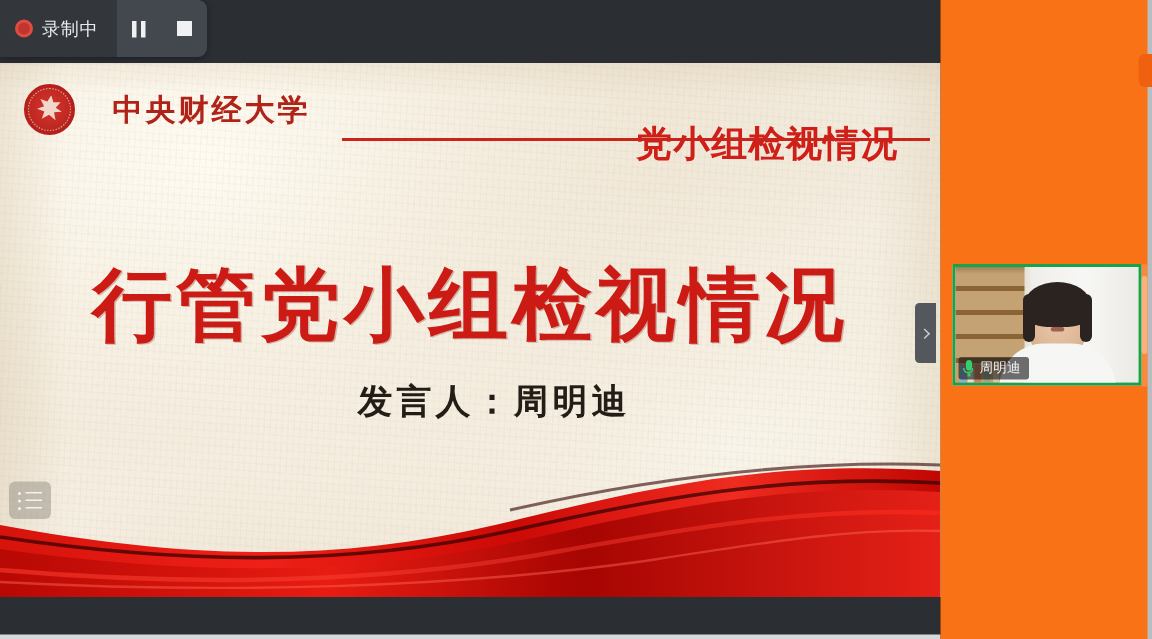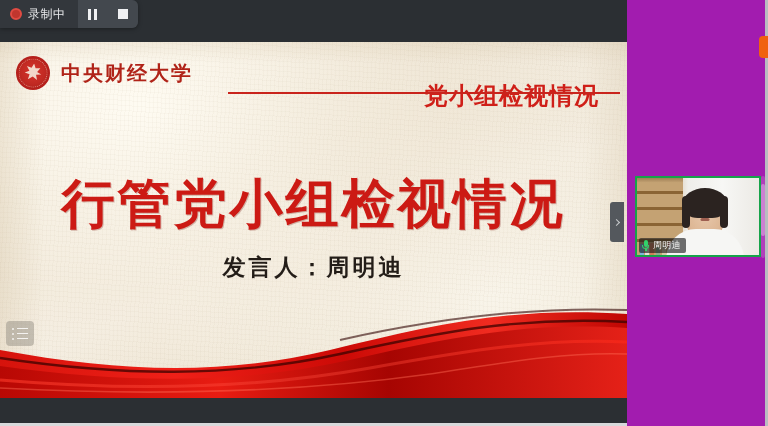--- a/index.html
+++ b/index.html
@@ -73,21 +73,21 @@
     width: 100%;
     height: 62px;
   }
 
   .brand {
     position: absolute;
     left: 16px;
     top: 14px;
     display: flex;
     align-items: center;
-    gap: 11px;
+    gap: 25px;
   }
 
   .seal {
     position: relative;
     width: 34px; height: 34px;
     border-radius: 50%;
     border: 2px solid #b5201c;
     background: radial-gradient(circle at 50% 46%, #d6342c 0%, #c22a23 52%, #a81d18 100%);
     flex: 0 0 auto;
     overflow: hidden;
@@ -155,21 +155,21 @@
     font-size: 53px;
     font-weight: 700;
     color: #cc1a14;
     letter-spacing: 3px;
     text-shadow: 1px 1px 0 rgba(120,20,14,0.28);
     line-height: 1.1;
   }
 
   .speaker-line {
     position: absolute;
-    left: 0;
+    left: 16px;
     top: 210px;
     width: 100%;
     text-align: center;
     font-family: "DejaVu Serif", "Liberation Serif", serif;
     font-size: 23px;
     font-weight: 600;
     color: #231d18;
     letter-spacing: 3px;
   }
 
@@ -215,21 +215,21 @@
   .slide-list-btn .bar {
     height: 1.5px;
     flex: 1 1 auto;
     background: rgba(255,255,255,0.82);
   }
 
   
   .rec-bar {
     position: absolute;
     left: 0; top: 0;
-    height: 28px;
+    height: 38px;
     display: flex;
     align-items: center;
     background: #33373c;
     border-radius: 0 6px 6px 0;
     padding: 0 0 0 10px;
     z-index: 40;
     box-shadow: 0 1px 4px rgba(0,0,0,0.35);
   }
   .rec-status {
     display: flex;
@@ -317,21 +317,21 @@
     white-space: nowrap;
     letter-spacing: 0.3px;
   }
 
   
   .side-panel {
     position: absolute;
     left: 627px; top: 0;
     width: 141px;
     height: 426px;
-    background: #a21caf;
+    background: #f97316;
   }
 
   
   .video-tile {
     position: absolute;
     left: 8px;
     top: 176px;
     width: 126px;
     height: 81px;
     border: 2px solid #16a34a;

